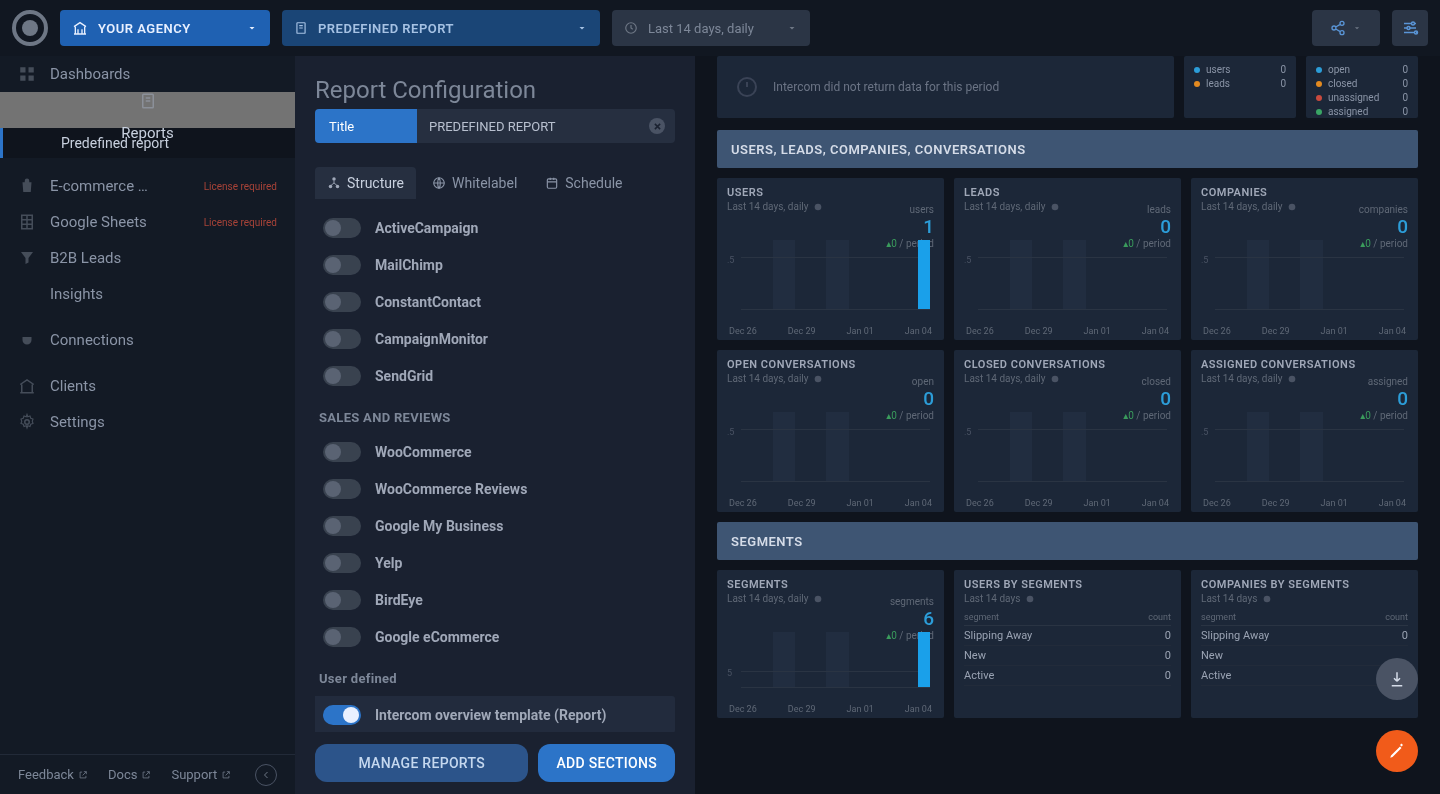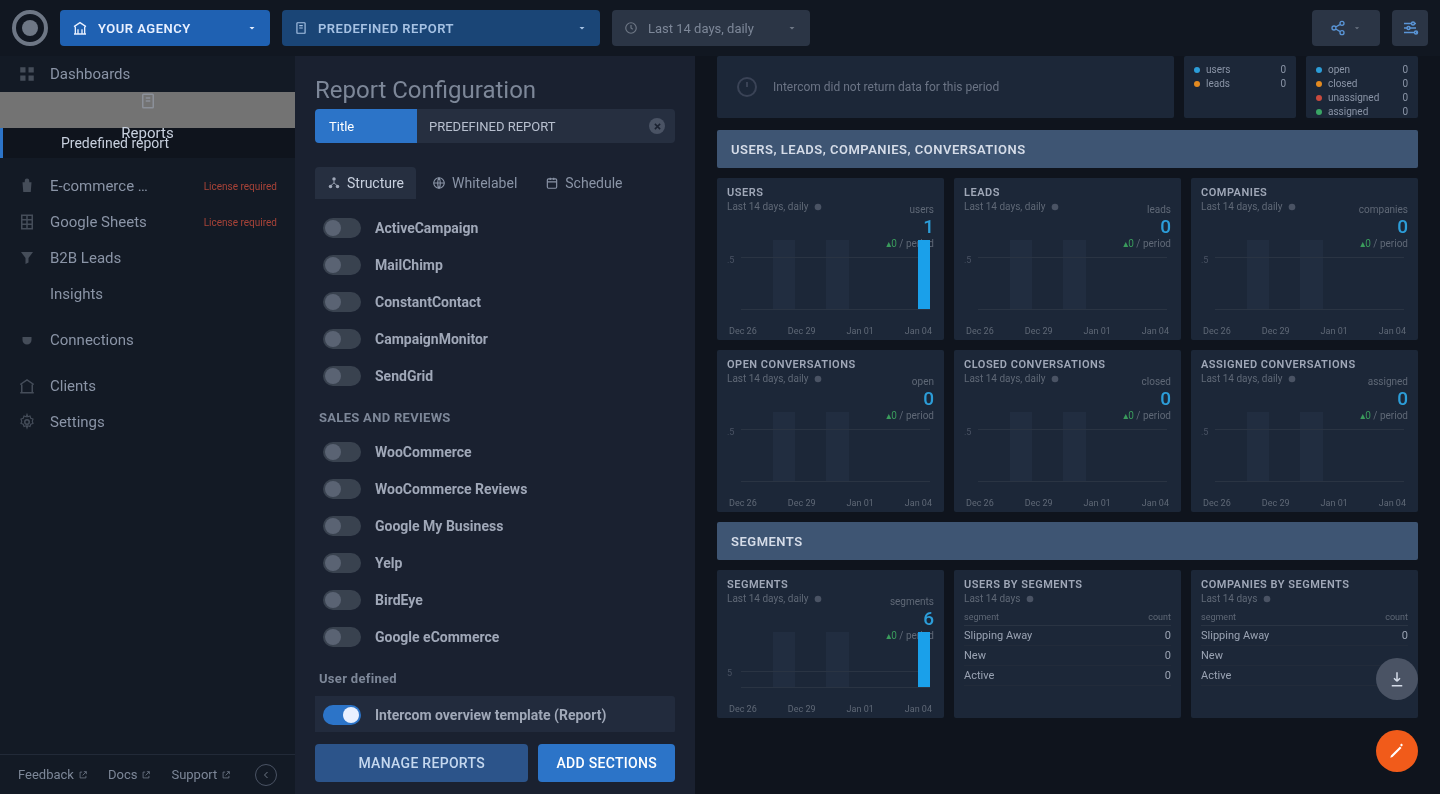--- a/index.html
+++ b/index.html
@@ -44,21 +44,21 @@
 .tab.active { background: #262f40; color: #c8d0de; }
 .toggle-list { flex: 1; overflow-y: auto; padding-right: 4px; font-weight: bold; }
 .toggle-row { display: flex; align-items: center; gap: 14px; height: 37px; padding-left: 8px; }
 .toggle { width: 38px; height: 20px; background: #39424f; border-radius: 10px; position: relative; cursor: pointer; flex-shrink: 0; }
 .toggle::after { content: ""; position: absolute; left: 2px; top: 2px; width: 16px; height: 16px; background: #5a6373; border-radius: 50%; }
 .toggle.on { background: #2c74c8; }
 .toggle.on::after { left: 20px; background: #e8f0ff; }
 .toggle-label { color: #a0a8b8; font-size: 14px; }
 .group-header { color: #7d8798; font-size: 13px; padding: 16px 0 8px 4px; letter-spacing: 0.3px; }
 .config-buttons { display: flex; gap: 10px; padding-top: 12px; }
-.btn { height: 38px; border-radius: 4px; display: flex; align-items: center; justify-content: center; padding: 0 18px; font-size: 14px; font-weight: 500; cursor: pointer; letter-spacing: 0.3px; }
+.btn { height: 38px; border-radius: 12px; display: flex; align-items: center; justify-content: center; padding: 0 18px; font-size: 14px; font-weight: 500; cursor: pointer; letter-spacing: 0.3px; }
 .btn-dark { background: #2c548a; color: #c5d8ef; flex: 1; }
 .btn-blue { background: #2c74c8; color: #fff; }
 
 
 .preview { position: absolute; top: 56px; left: 695px; width: calc(1440px - 695px); height: calc(794px - 56px); background: #0f141d; overflow-y: auto; padding-bottom: 30px; }
 .preview-inner { padding: 0 22px; }
 .top-widgets { display: flex; gap: 10px; height: 62px; margin-bottom: 12px; }
 .wid-wide { flex: 1; background: #1c2738; border-radius: 2px; display: flex; align-items: center; padding: 4px 18px; gap: 14px; color: #6b7485; font-size: 12px; }
 .wid-small { width: 112px; background: #1c2738; border-radius: 2px; padding: 6px 10px; font-size: 10px; }
 .legend-row { display: flex; align-items: center; justify-content: space-between; height: 14px; }

